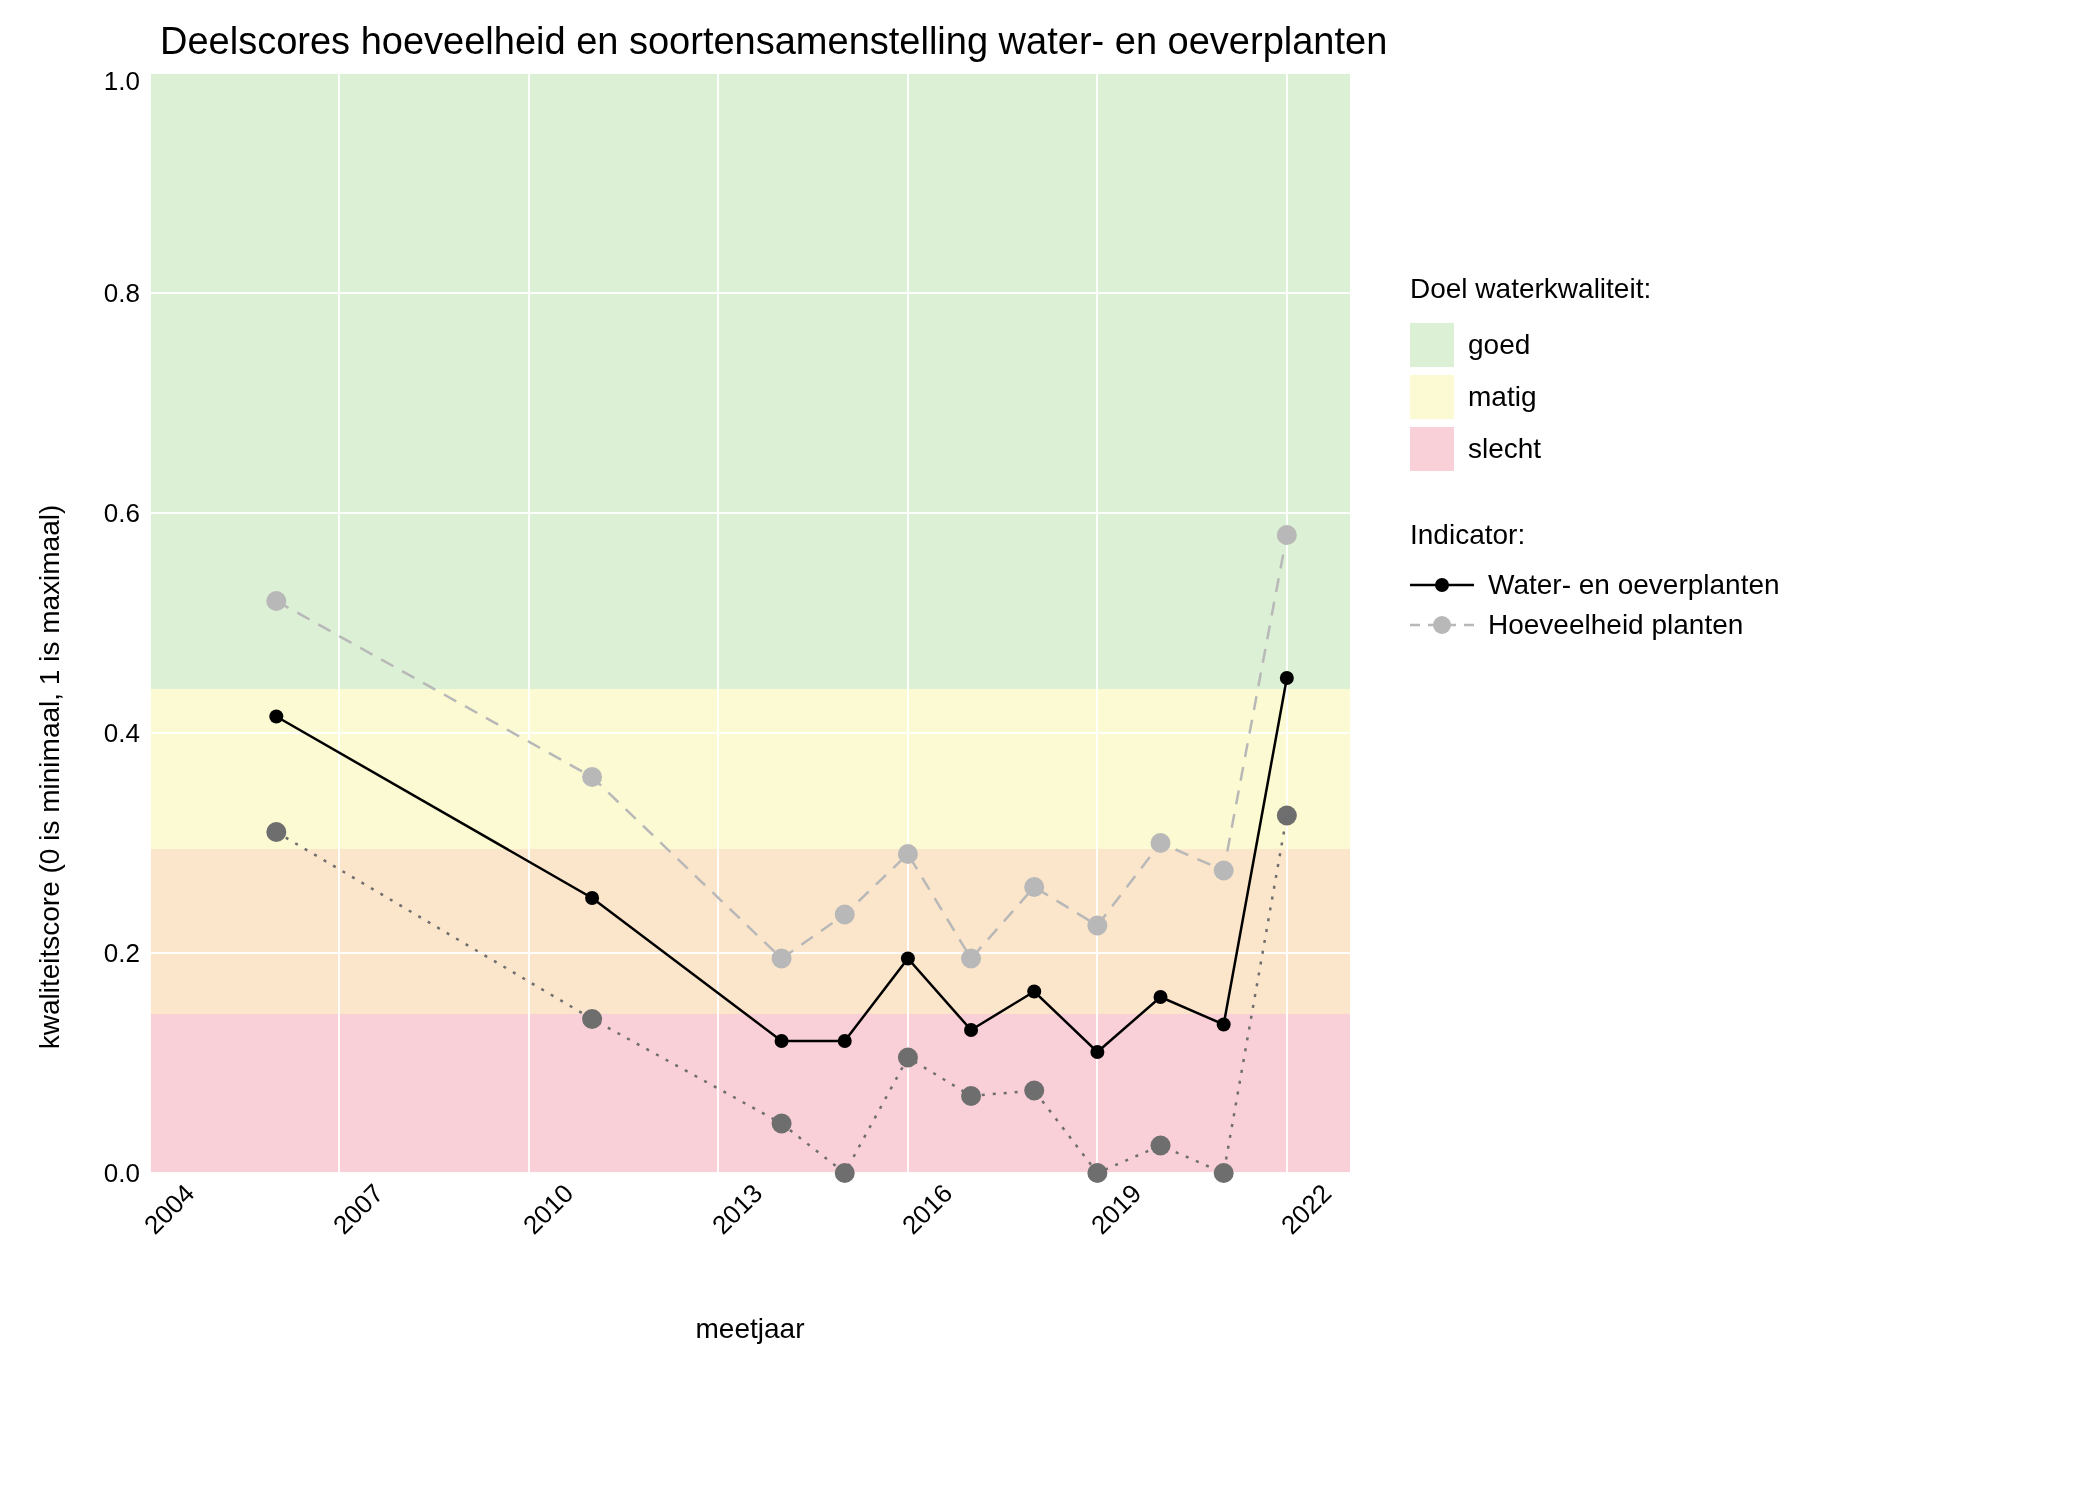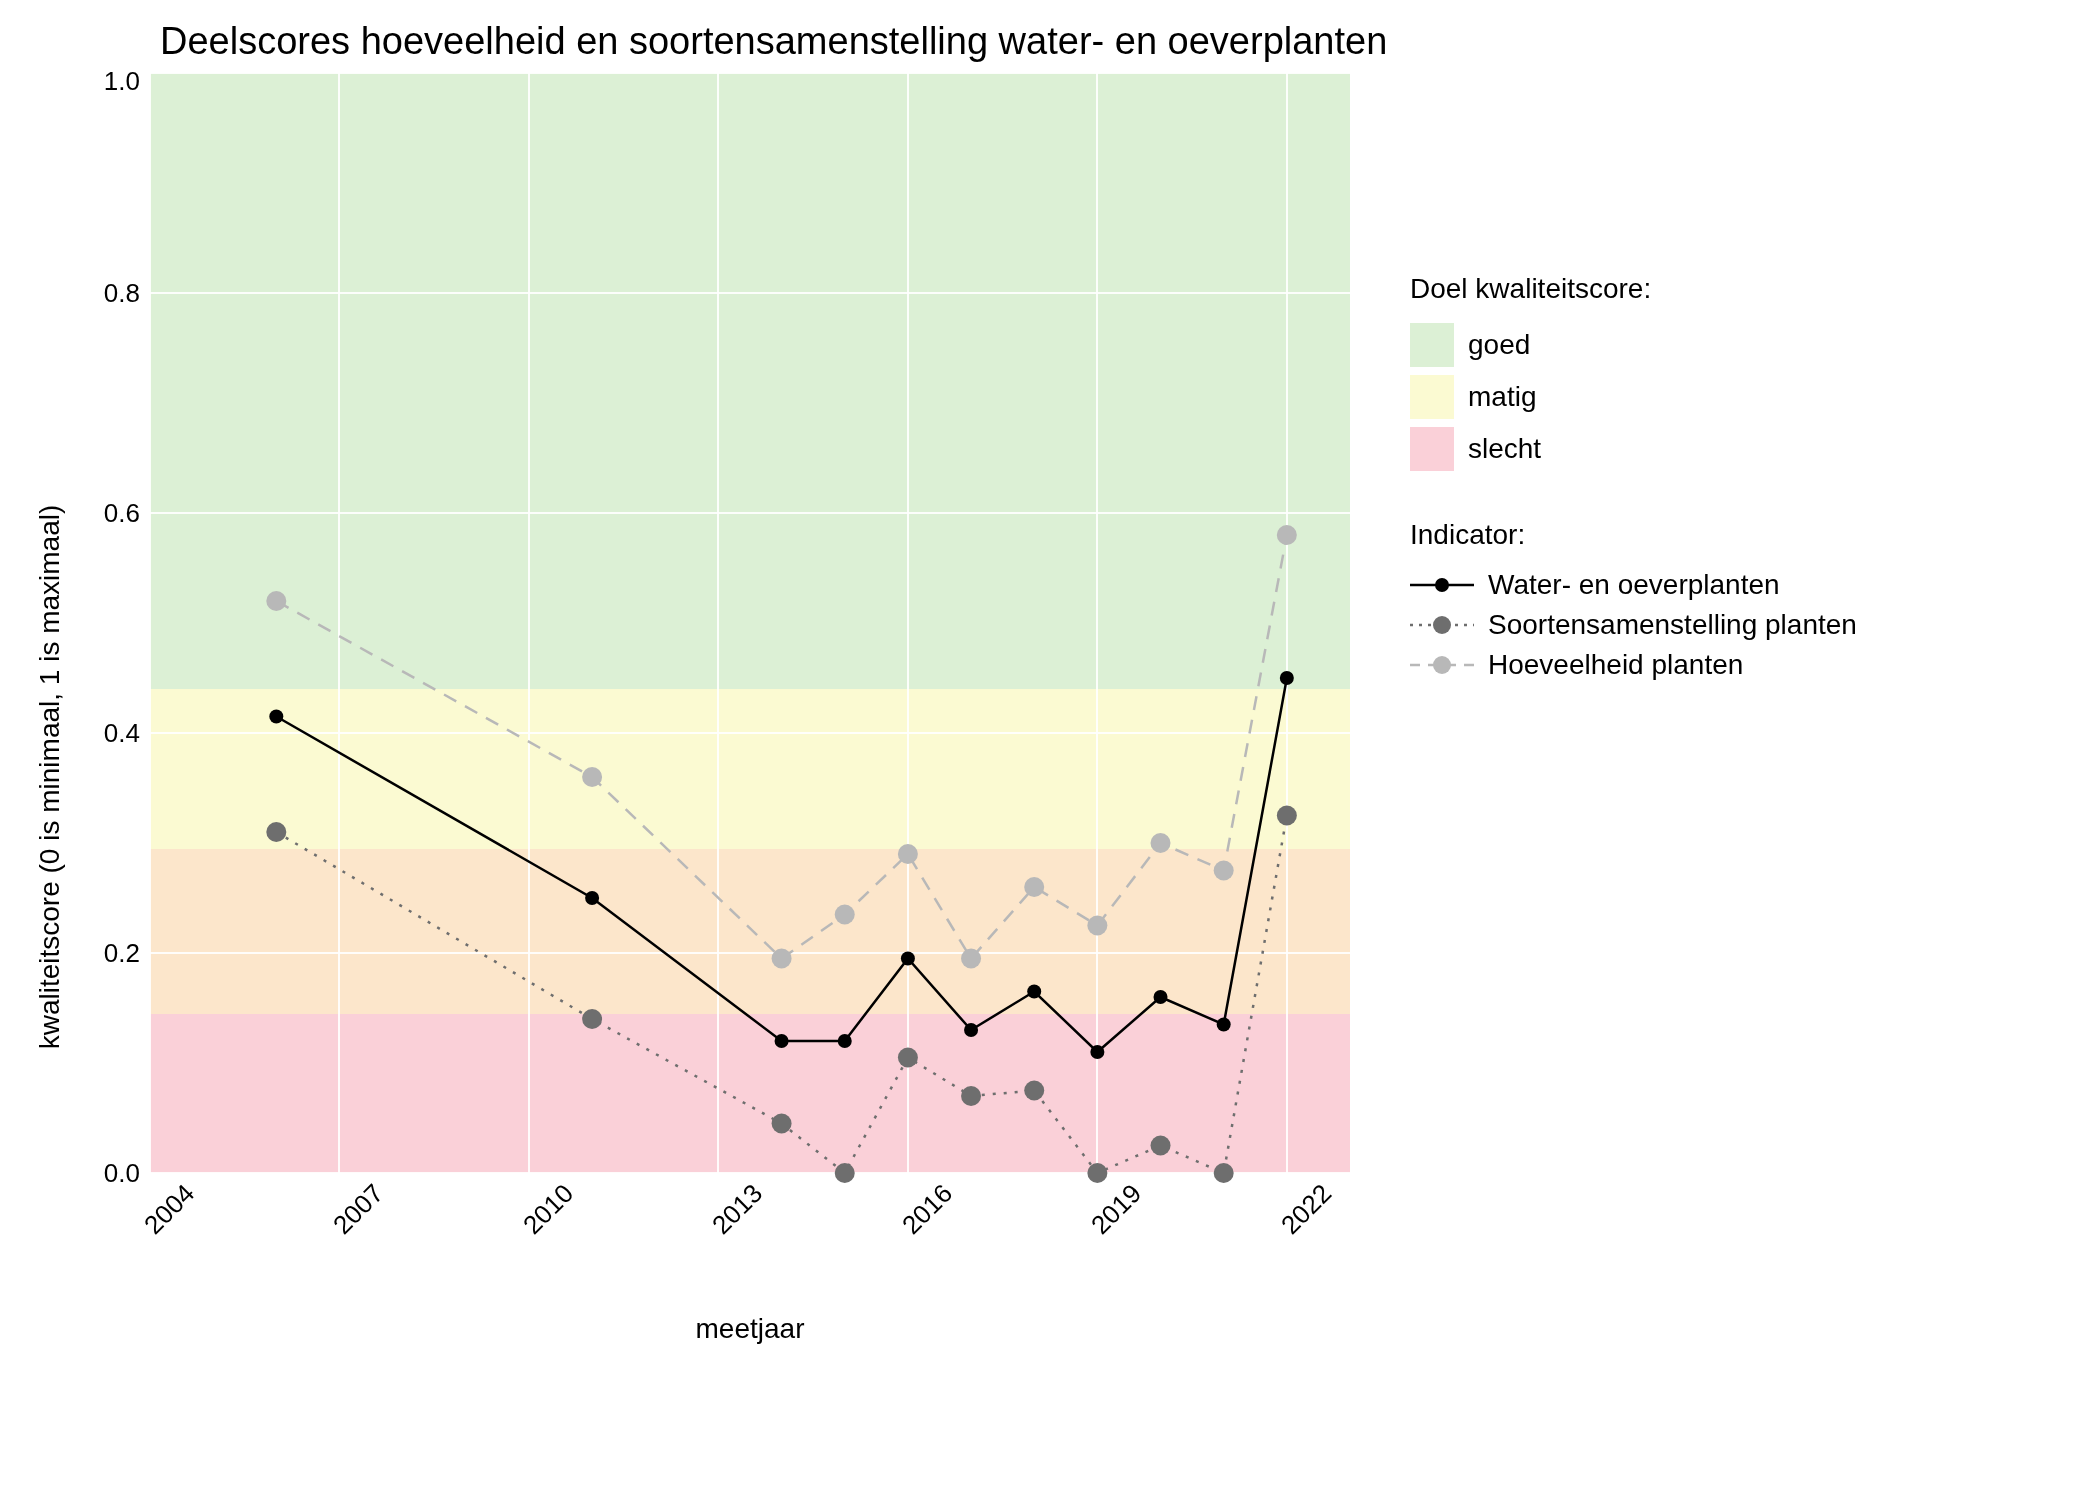--- a/index.html
+++ b/index.html
@@ -217,21 +217,21 @@
             <div class="xtick" style="left: 378.947px;">2010</div>
             <div class="xtick" style="left: 568.421px;">2013</div>
             <div class="xtick" style="left: 757.895px;">2016</div>
             <div class="xtick" style="left: 947.368px;">2019</div>
             <div class="xtick" style="left: 1136.84px;">2022</div>
           </div>
         <div class="xlabel">meetjaar</div>
       </div>
     </div>
     <div class="legend">
-      <div class="legend-title">Doel kwaliteitscore:</div>
+      <div class="legend-title">Doel waterkwaliteit:</div>
       <div class="legend-item">
         <div class="swatch sw-goed"></div>
         <span>goed</span>
       </div>
       <div class="legend-item">
         <div class="swatch sw-matig"></div>
         <span>matig</span>
       </div>
       <div class="legend-item">
         <div class="swatch sw-slecht"></div>
@@ -244,29 +244,20 @@
           <svg>
               <line x1="0" y1="14" x2="64" y2="14" stroke="#000" stroke-width="2.5"></line>
               <circle cx="32" cy="14" r="7" fill="#000"></circle>
             </svg>
         </div>
         <span>Water- en oeverplanten</span>
       </div>
       <div class="legend-item">
         <div class="line-swatch">
           <svg>
-              <line x1="0" y1="14" x2="64" y2="14" stroke="#6e6e6e" stroke-width="2.5" stroke-dasharray="3,6"></line>
-              <circle cx="32" cy="14" r="9" fill="#6e6e6e"></circle>
-            </svg>
-        </div>
-        <span>Soortensamenstelling planten</span>
-      </div>
-      <div class="legend-item">
-        <div class="line-swatch">
-          <svg>
               <line x1="0" y1="14" x2="64" y2="14" stroke="#b8b8b8" stroke-width="2.5" stroke-dasharray="10,8"></line>
               <circle cx="32" cy="14" r="9" fill="#b8b8b8"></circle>
             </svg>
         </div>
         <span>Hoeveelheid planten</span>
       </div>
     </div>
   </div>
 </div>
 

